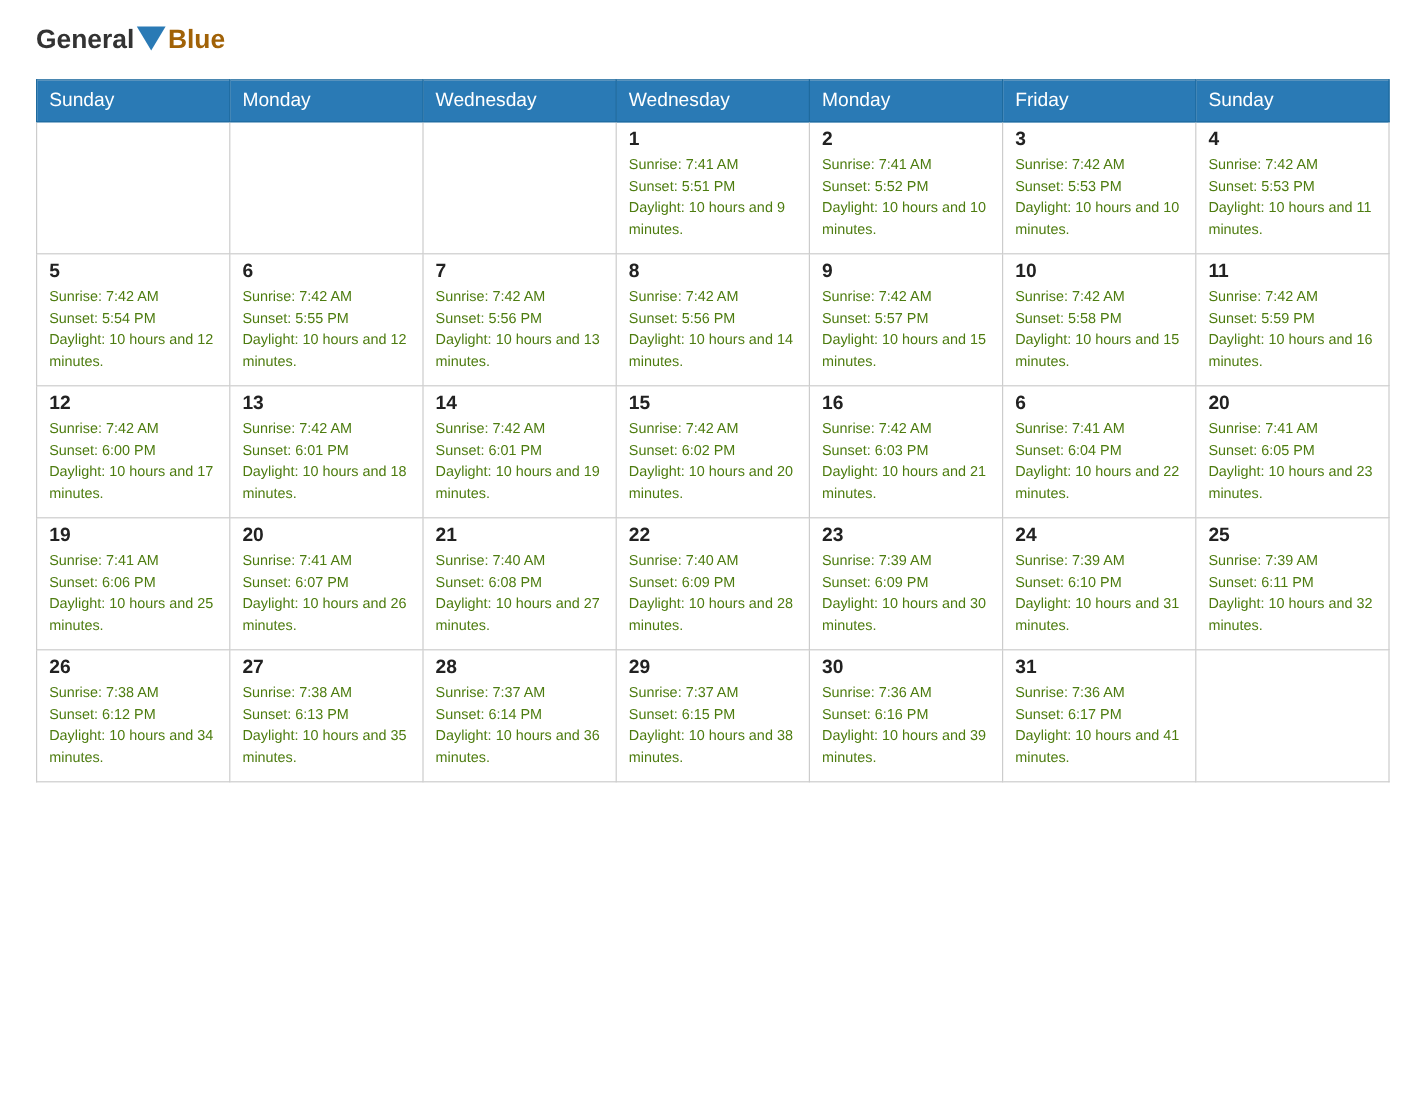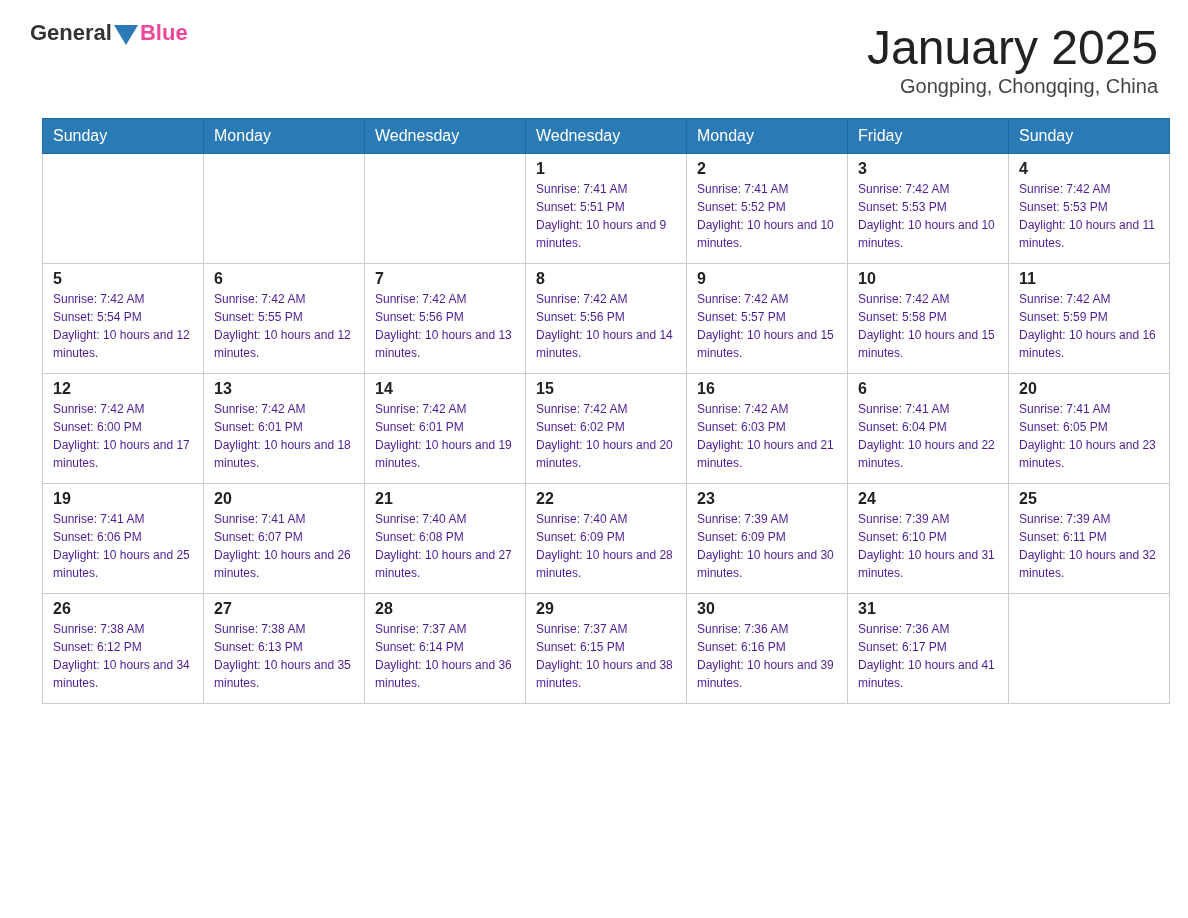--- a/index.html
+++ b/index.html
@@ -11,21 +11,20 @@
       padding: 20px 30px;
     }
     .header {
       display: flex;
       justify-content: space-between;
       align-items: flex-start;
       margin-bottom: 20px;
     }
     .logo {
       display: flex;
-      align-items: center;
       gap: 0;
     }
     .logo-text-general {
       font-size: 22px;
       font-weight: bold;
       color: #333;
     }
     .logo-triangle {
       width: 0;
       height: 0;
@@ -33,41 +32,40 @@
       border-right: 12px solid transparent;
       border-top: 20px solid #2a7ab5;
       display: inline-block;
       margin-left: 2px;
       position: relative;
       top: 2px;
     }
     .logo-blue {
       font-size: 22px;
       font-weight: bold;
-      color: #ec4899;
+      color: #a16207;
       margin-left: 2px;
     }
     .title-block {
       text-align: right;
     }
     .title-block h1 {
       font-size: 48px;
       font-weight: normal;
       color: #222;
     }
     .title-block h2 {
       font-size: 20px;
       font-weight: normal;
       color: #444;
     }
     .calendar {
       width: 100%;
       border-collapse: collapse;
       border: 1px solid #ccc;
-      margin-left: 12px;
     }
     .calendar th {
       background-color: #2a7ab5;
       color: #fff;
       font-size: 16px;
       font-weight: normal;
       padding: 8px 10px;
       text-align: left;
       border: 1px solid #1e6a9e;
     }
@@ -81,42 +79,38 @@
       color: #333;
     }
     .day-number {
       font-size: 16px;
       font-weight: bold;
       color: #222;
       margin-bottom: 2px;
     }
     .day-info {
       font-size: 12px;
-      color: #4c1d95;
+      color: #4d7c0f;
       line-height: 1.5;
     }
     .empty-cell {
       background: #fff;
     }
     tr.week-row td {
       height: 110px;
     }
   </style>
 </head>
 <body>
 
 <div class="header">
   <div class="logo">
     <span class="logo-text-general">General</span>
     <span class="logo-triangle"></span>
     <span class="logo-blue">Blue</span>
-  </div>
-  <div class="title-block">
-    <h1>January 2025</h1>
-    <h2>Gongping, Chongqing, China</h2>
   </div>
 </div>
 
 <table class="calendar">
   <thead>
     <tr>
     <th>Sunday</th>
         <th>Monday</th>
         <th>Wednesday</th>
         <th>Wednesday</th>

